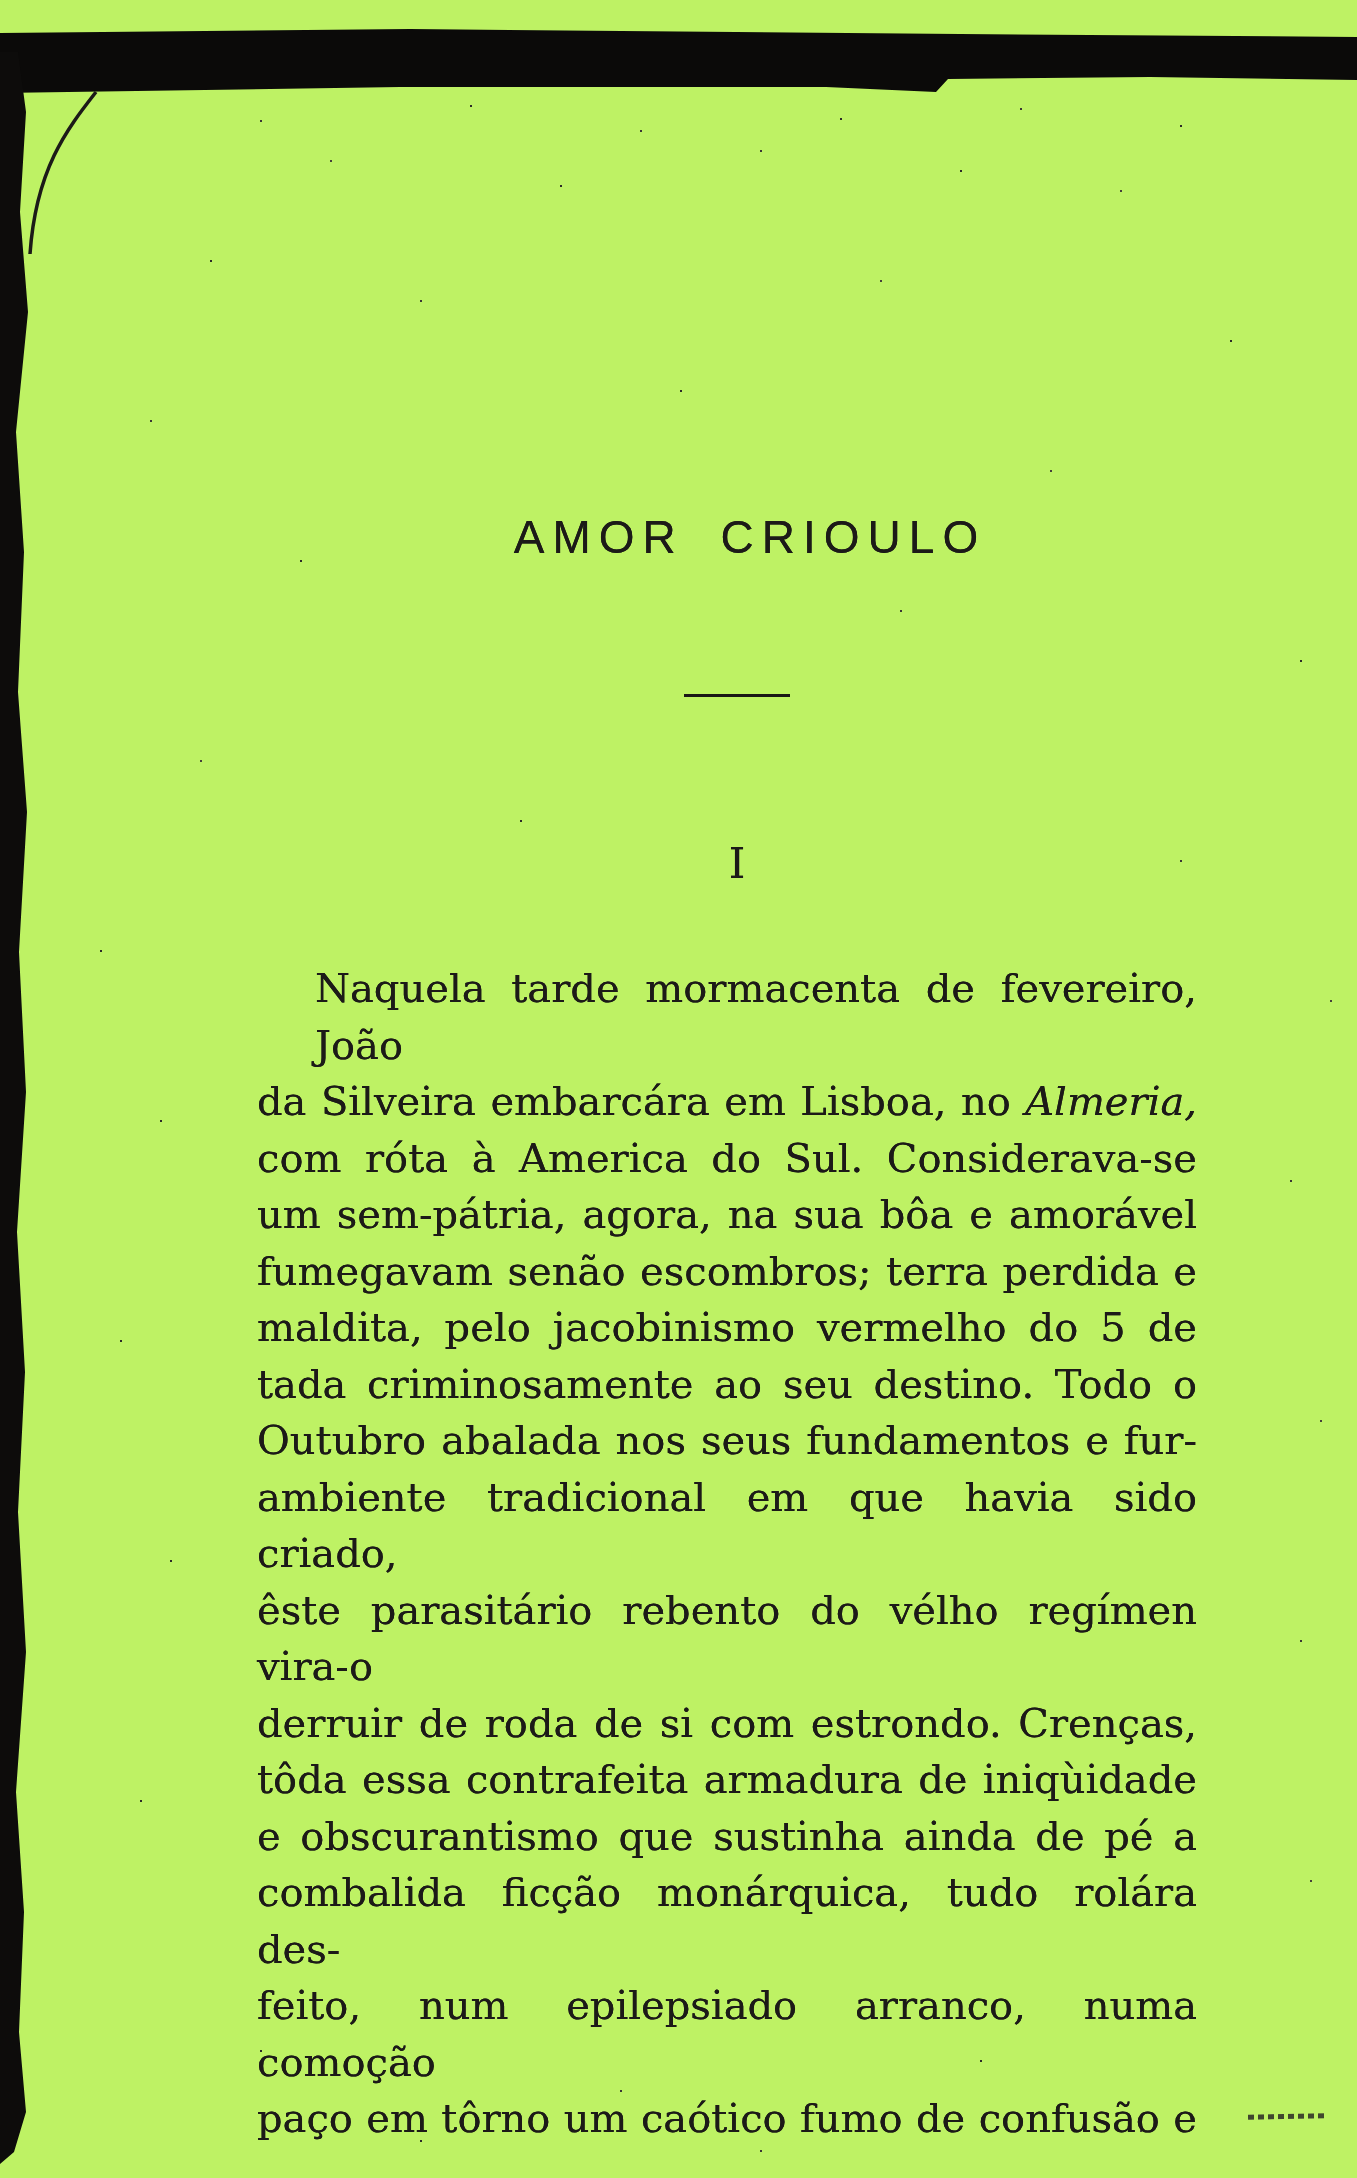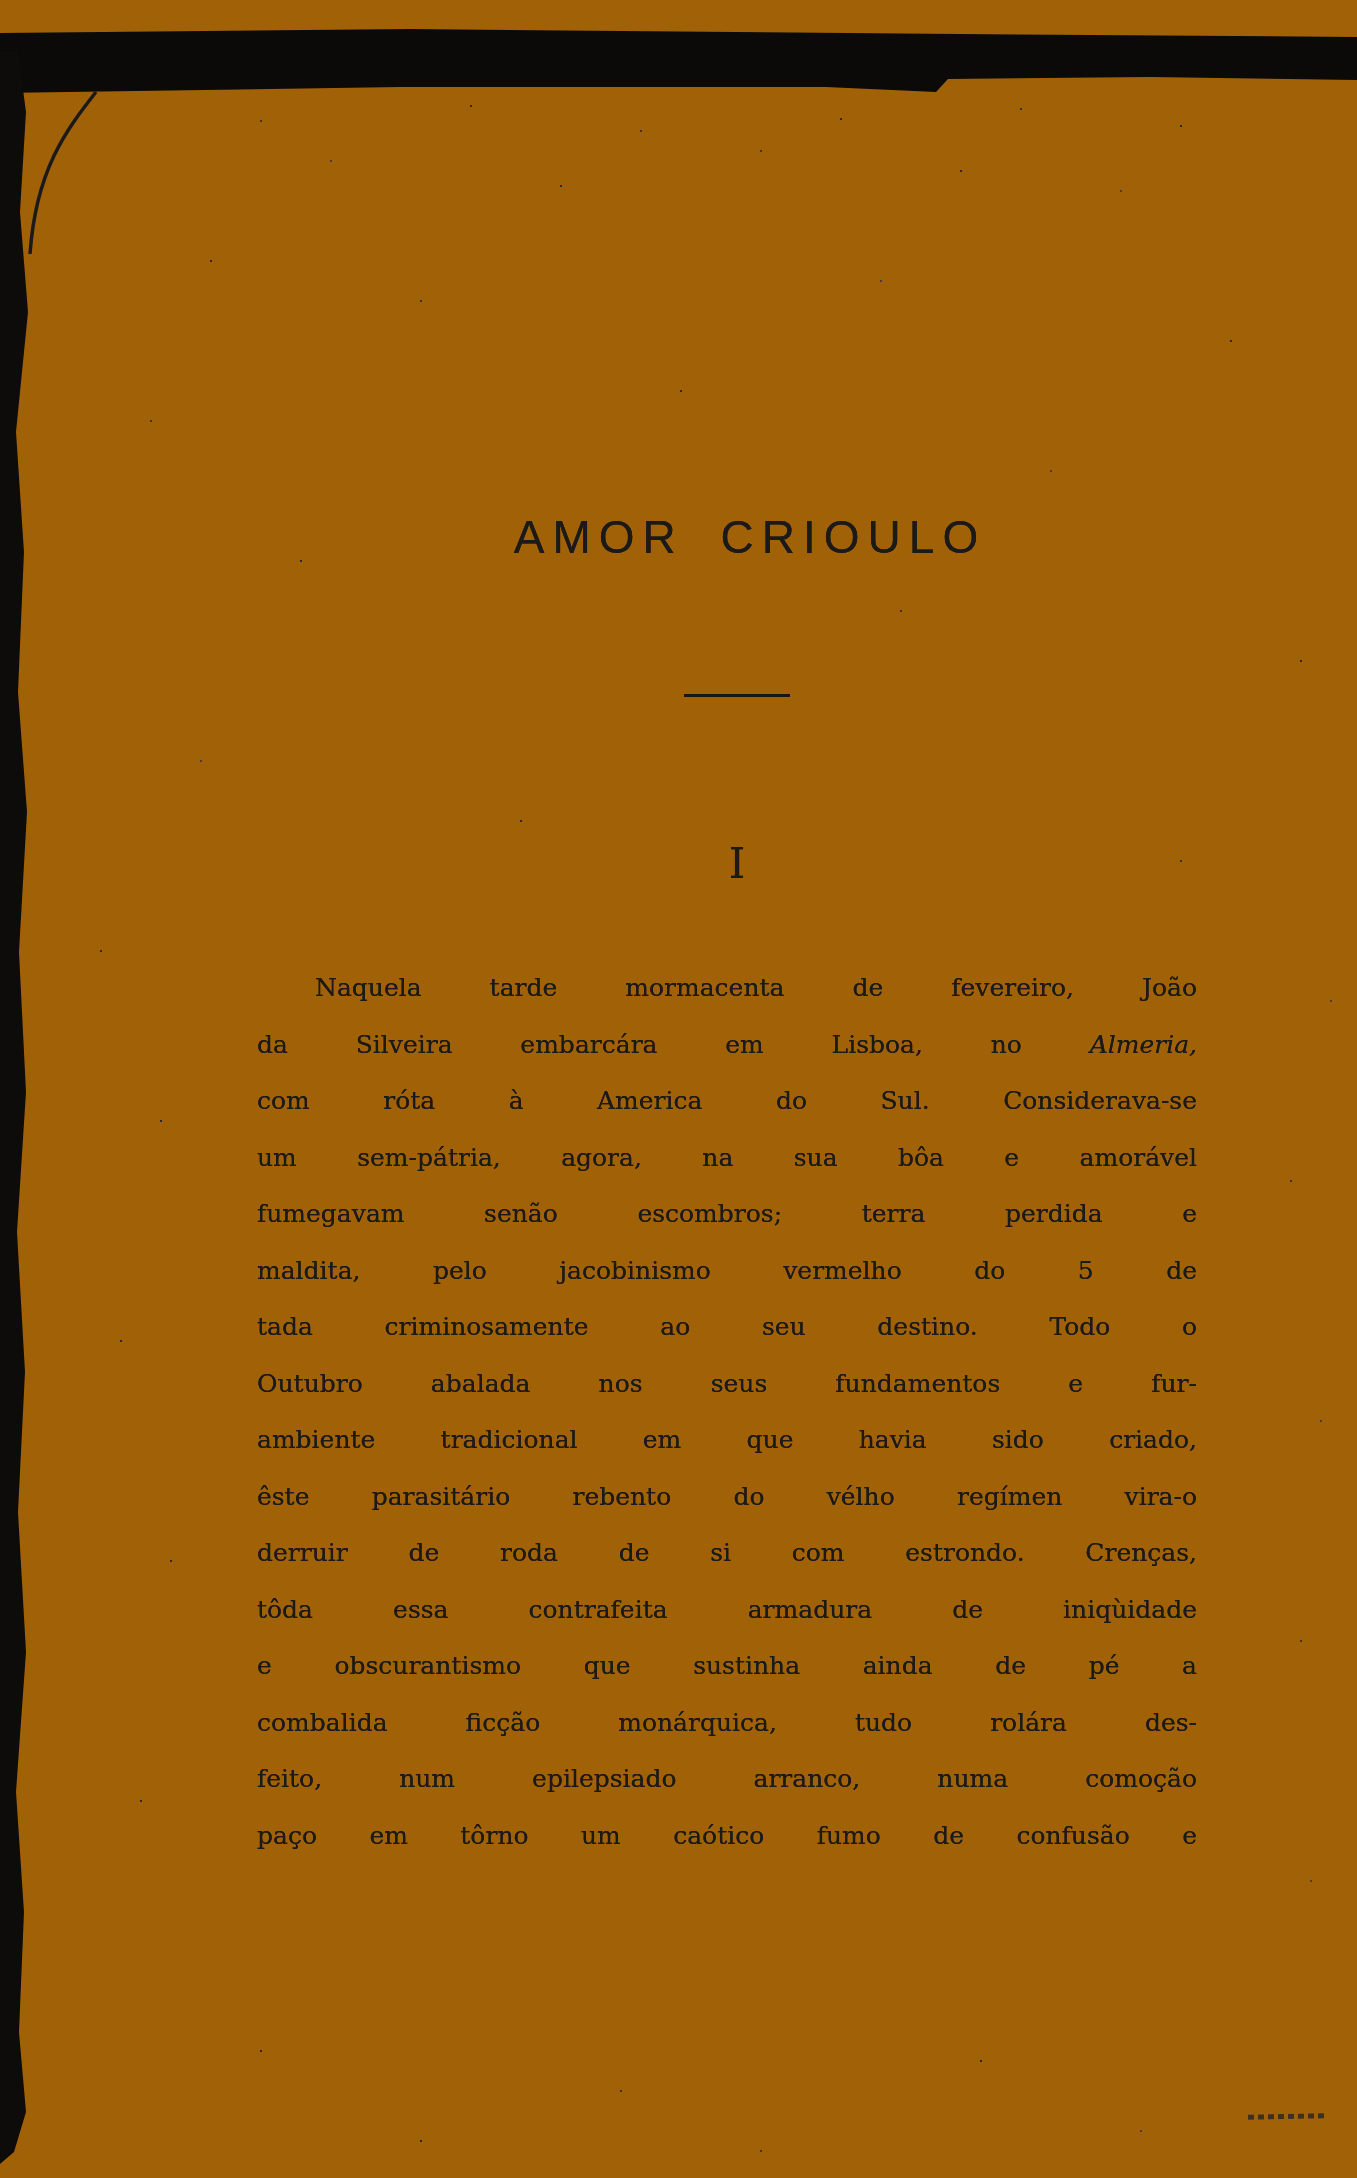--- a/index.html
+++ b/index.html
@@ -1,21 +1,21 @@
 <!DOCTYPE html>
 <html><head>
 <meta charset="utf-8">
 <style>
   html, body { margin: 0; padding: 0; background: #e8e8e6; }
   .page {
     position: relative;
     width: 1357px;
     height: 2178px;
     margin: 0 auto;
-    background: #a16207;
+    background: #bef264;
     overflow: hidden;
     color: #1c1a18;
     font-family: "DejaVu Serif", serif;
   }
 
   
   .topbar {
     position: absolute; left: 0; top: 0; width: 1357px; height: 110px;
     background: #0b0a09;
     clip-path: polygon(0px 33px, 410px 29px, 960px 34px, 1357px 37px,
@@ -70,21 +70,21 @@
     position: absolute; left: 684px; top: 694px; width: 106px; height: 3px;
     background: #191715;
   }
   .numeral {
     position: absolute; left: 255px; top: 843px; width: 964px;
     text-align: center; font-size: 42px; line-height: 1;
     text-shadow: 0 0 0.5px currentColor;
   }
   .body {
     position: absolute; left: 257px; top: 960px; width: 940px;
-    font-size: 25px; line-height: 56.5px;
+    font-size: 40px; line-height: 56.5px;
     text-shadow: 0 0 0.5px currentColor;
   }
   .bline { text-align: justify; text-align-last: justify; }
   .bline.first { padding-left: 58px; }
   .bline em { }
 </style>
 </head>
 <body>
 
 <div class="page">

